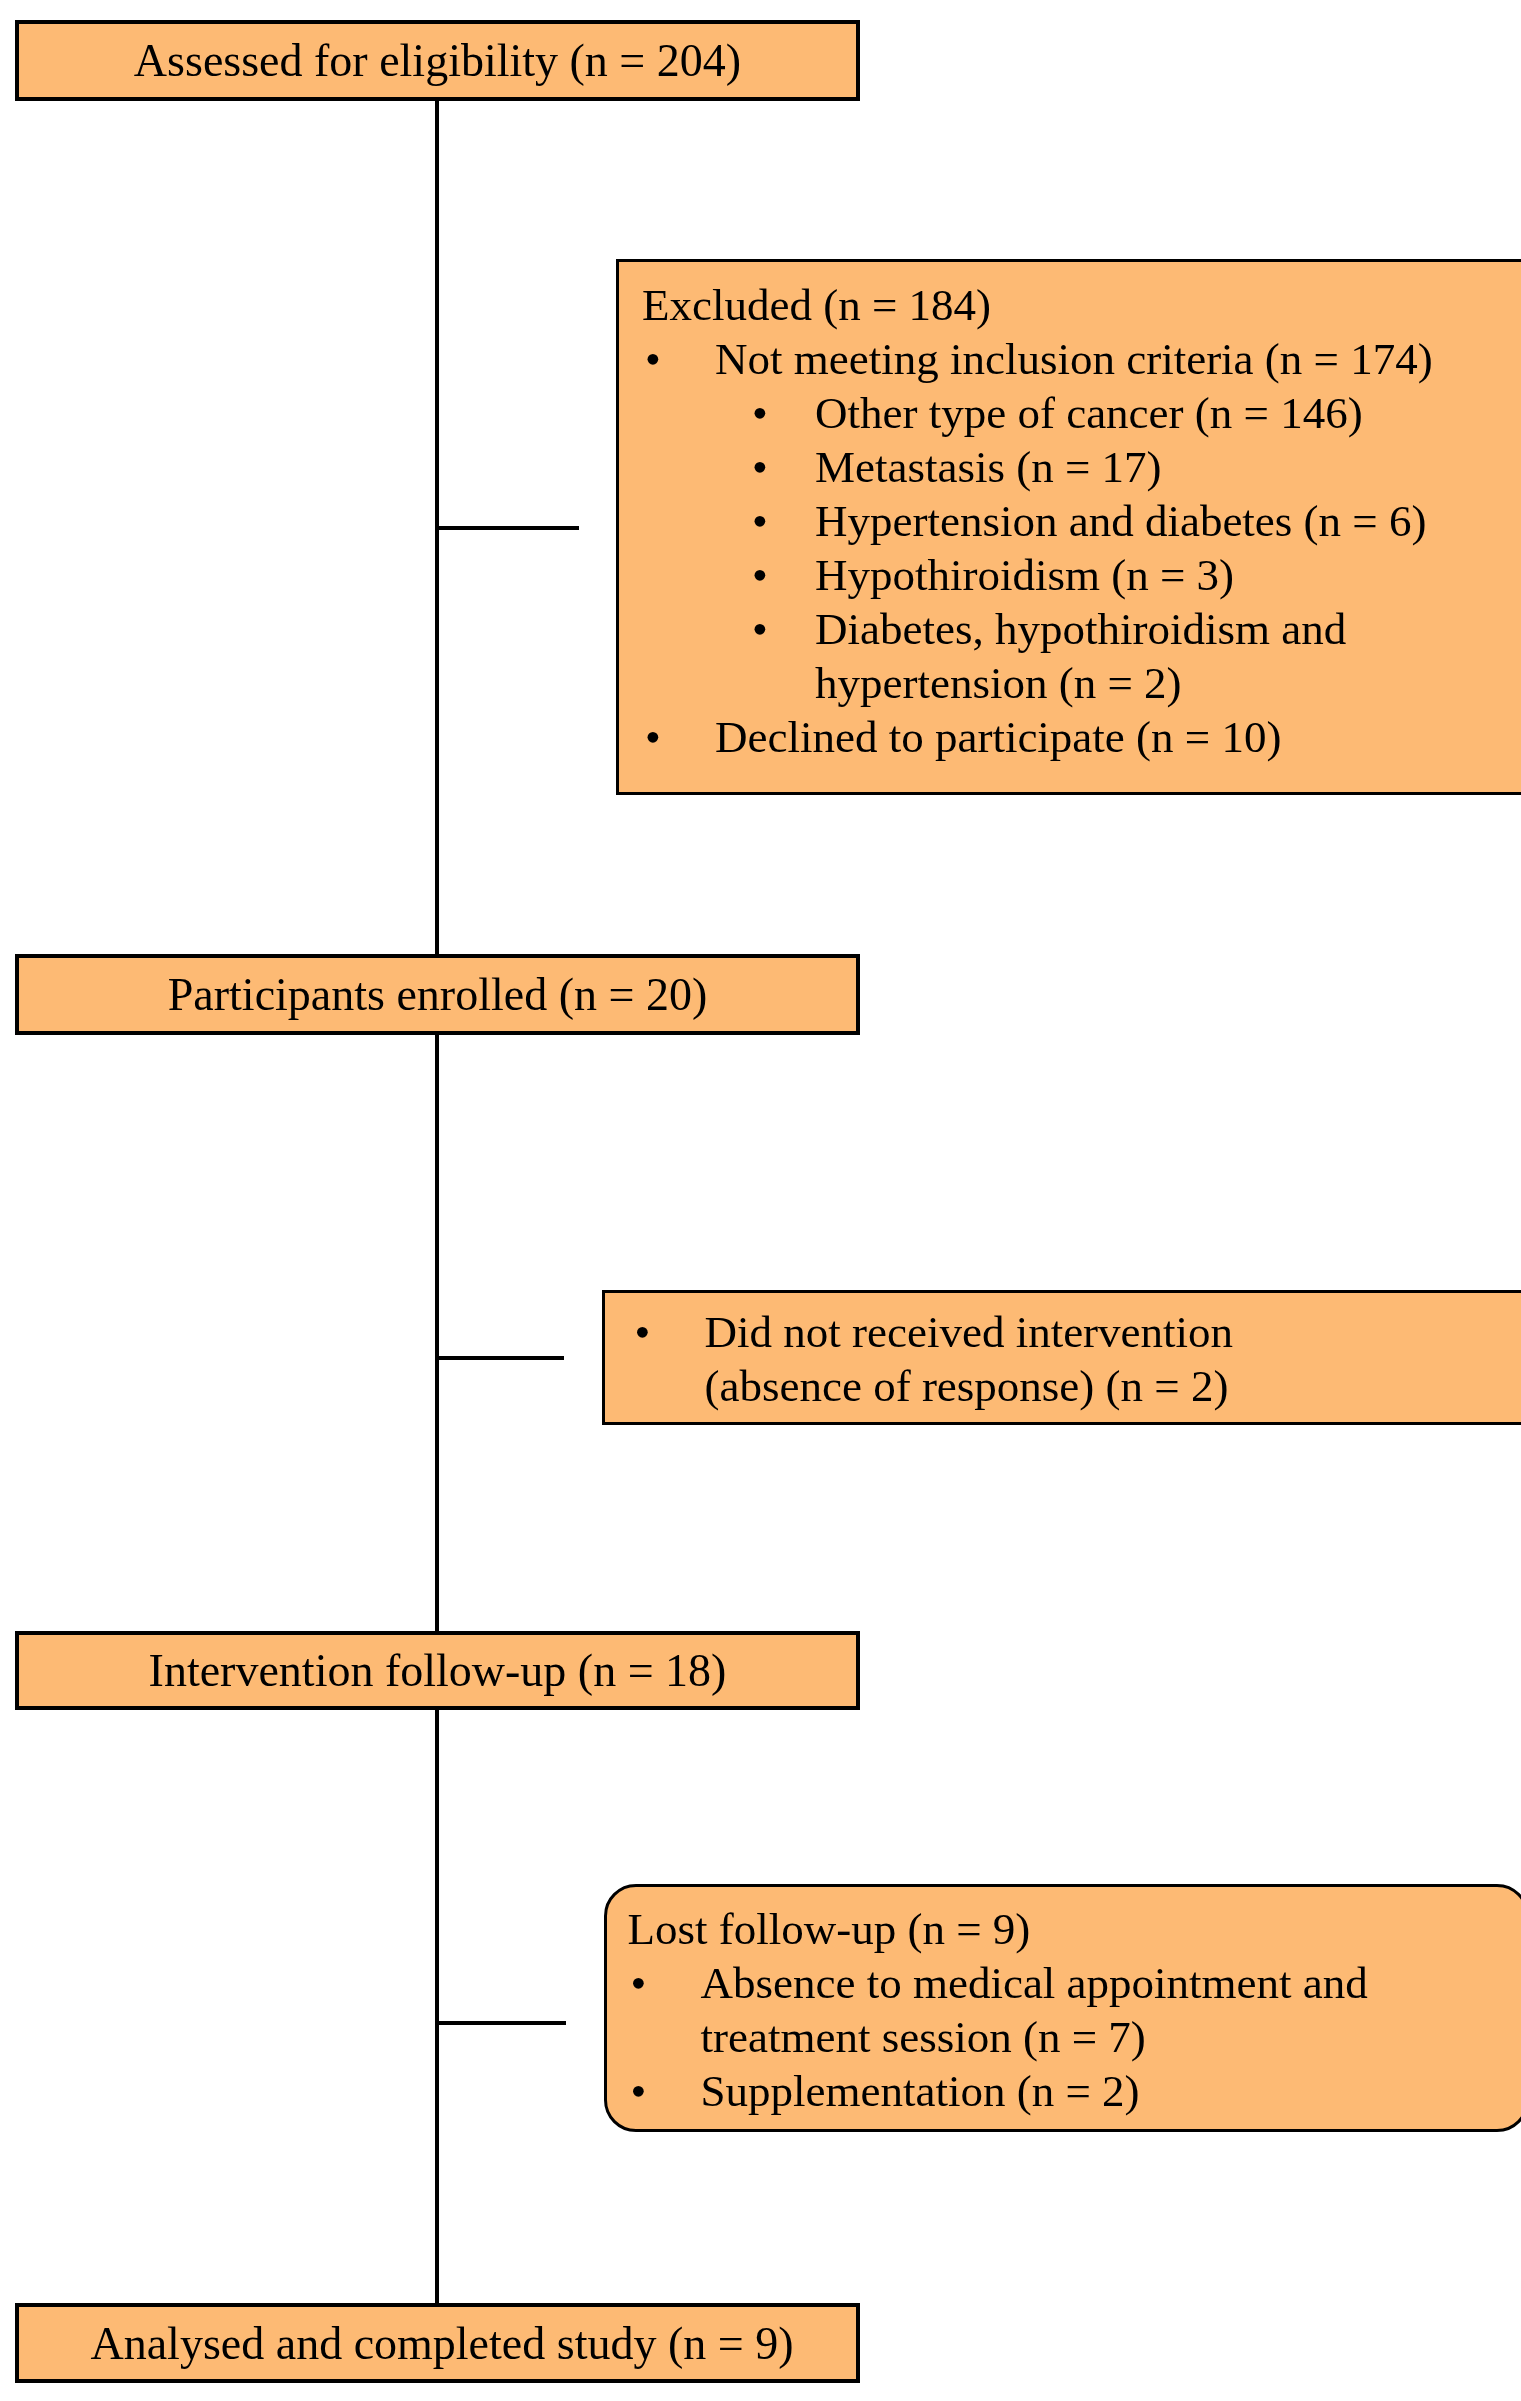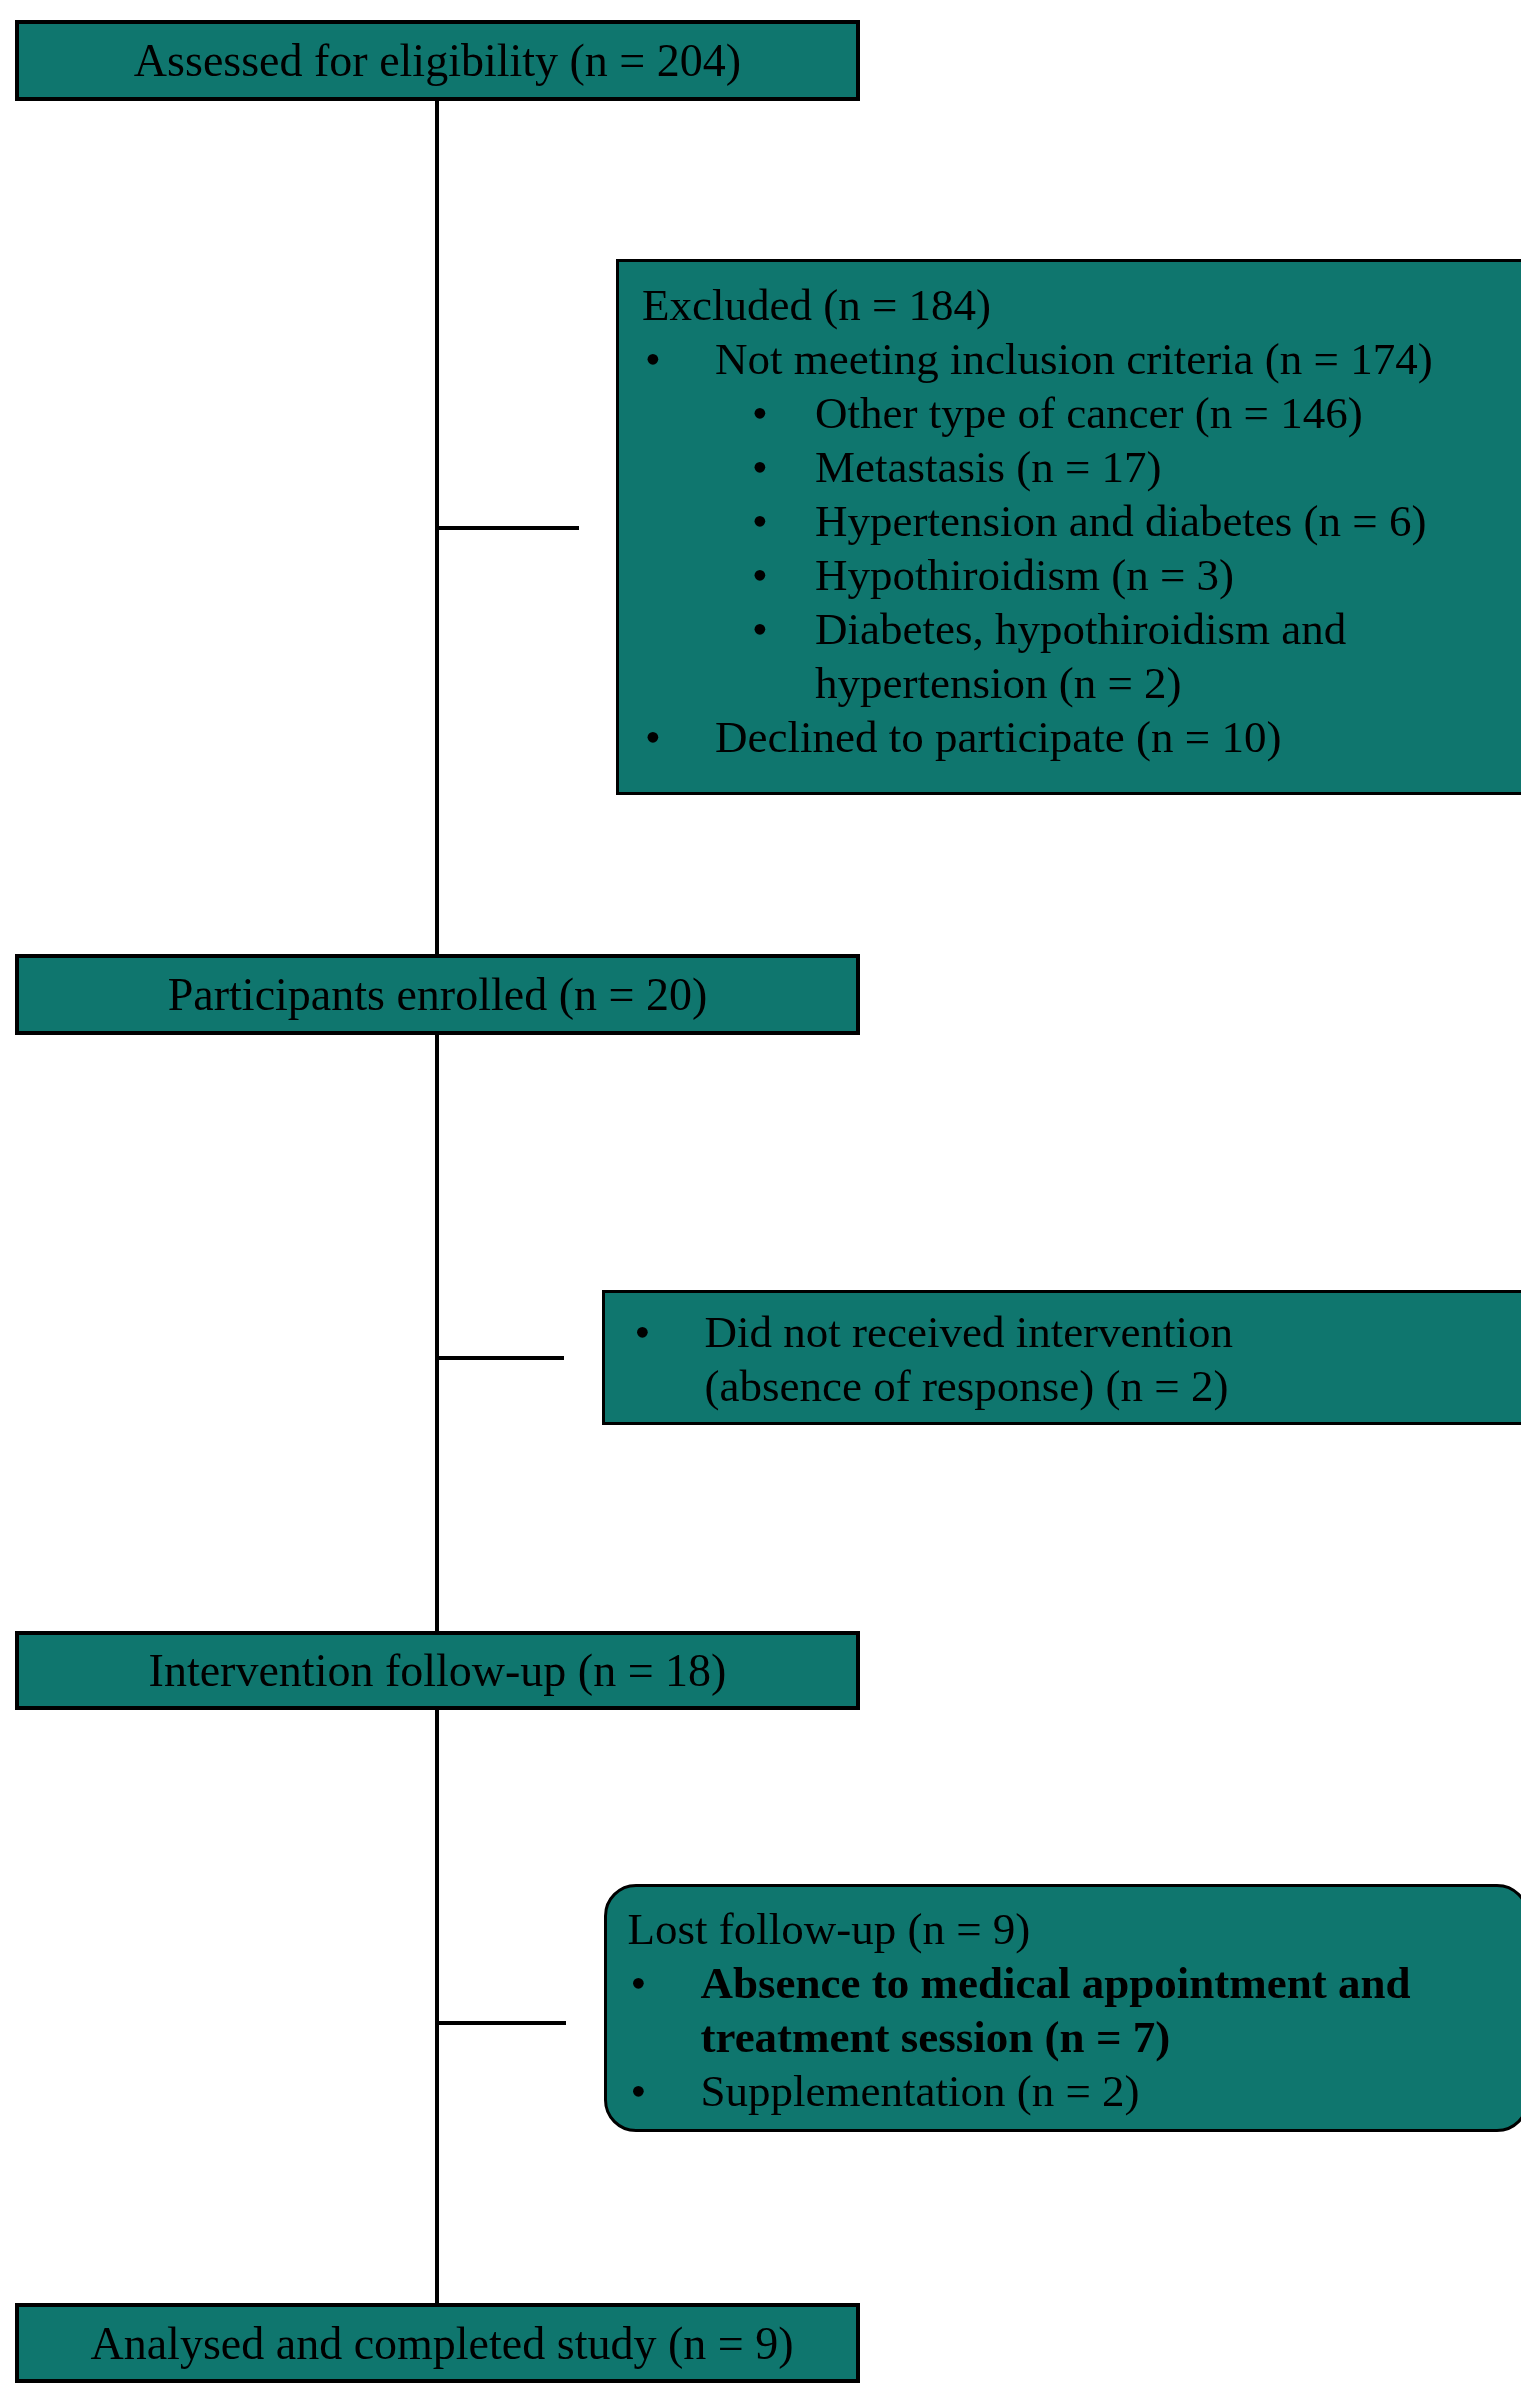--- a/index.html
+++ b/index.html
@@ -11,21 +11,21 @@
   .canvas { position: absolute; left: 0; top: 0; width: 1521px; height: 2401px; }
 
   
   .line { position: absolute; background: #000; z-index: 1; }
   .vline-main   { left: 435px; top: 101px;  width: 3.6px;   height: 2204px; }
   .hline-1      { left: 437px; top: 526px;  width: 142px; height: 3.6px; }
   .hline-2      { left: 437px; top: 1356px; width: 127px; height: 3.6px; }
   .hline-3      { left: 437px; top: 2021px; width: 129px; height: 3.6px; }
 
   
-  .box { position: absolute; background: #0f766e; box-sizing: border-box; z-index: 2; }
+  .box { position: absolute; background: #fdba74; box-sizing: border-box; z-index: 2; }
   .main-box {
     border: 4.2px solid #000;
     display: flex; align-items: center; justify-content: center;
     font-size: 46px; text-align: center; white-space: nowrap;
   }
   .box-assessed  { left: 15px; top: 20px;   width: 845px; height: 81px; }
   .box-enrolled  { left: 15px; top: 954px; width: 845px; height: 81px; }
   .box-followup  { left: 15px; top: 1631px; width: 845px; height: 79px; }
   .box-analysed  { left: 15px; top: 2303px; width: 845px; height: 80px; padding-left: 9px; }
 
@@ -35,21 +35,21 @@
   .box-lost        { left: 564px; top: 1884px; width: 925px; height: 248px; padding: 14.5px 8.4px 12px 20.5px; border-radius: 32px; }
 
   .side-title { white-space: nowrap; }
   .li { display: flex; align-items: flex-start; }
   .bullet { flex: none; width: 70px; padding-left: 3px; }
   .l2 { margin-left: 110px; }
   .l2 .bullet { width: 63px; padding-left: 0; }
   .li-text { flex: 0 1 auto; }
   .nowrap { white-space: nowrap; }
   .w-notreceived { max-width: 650px; }
-  .w-absence     { max-width: 765px; font-weight: bold; }
+  .w-absence     { max-width: 765px; }
   .w-diabetes    { max-width: 626px; }
 </style>
 </head>
 <body>
 
 <div class="canvas">
 
   <div class="line vline-main"></div>
   <div class="line hline-1"></div>
   <div class="line hline-2"></div>

